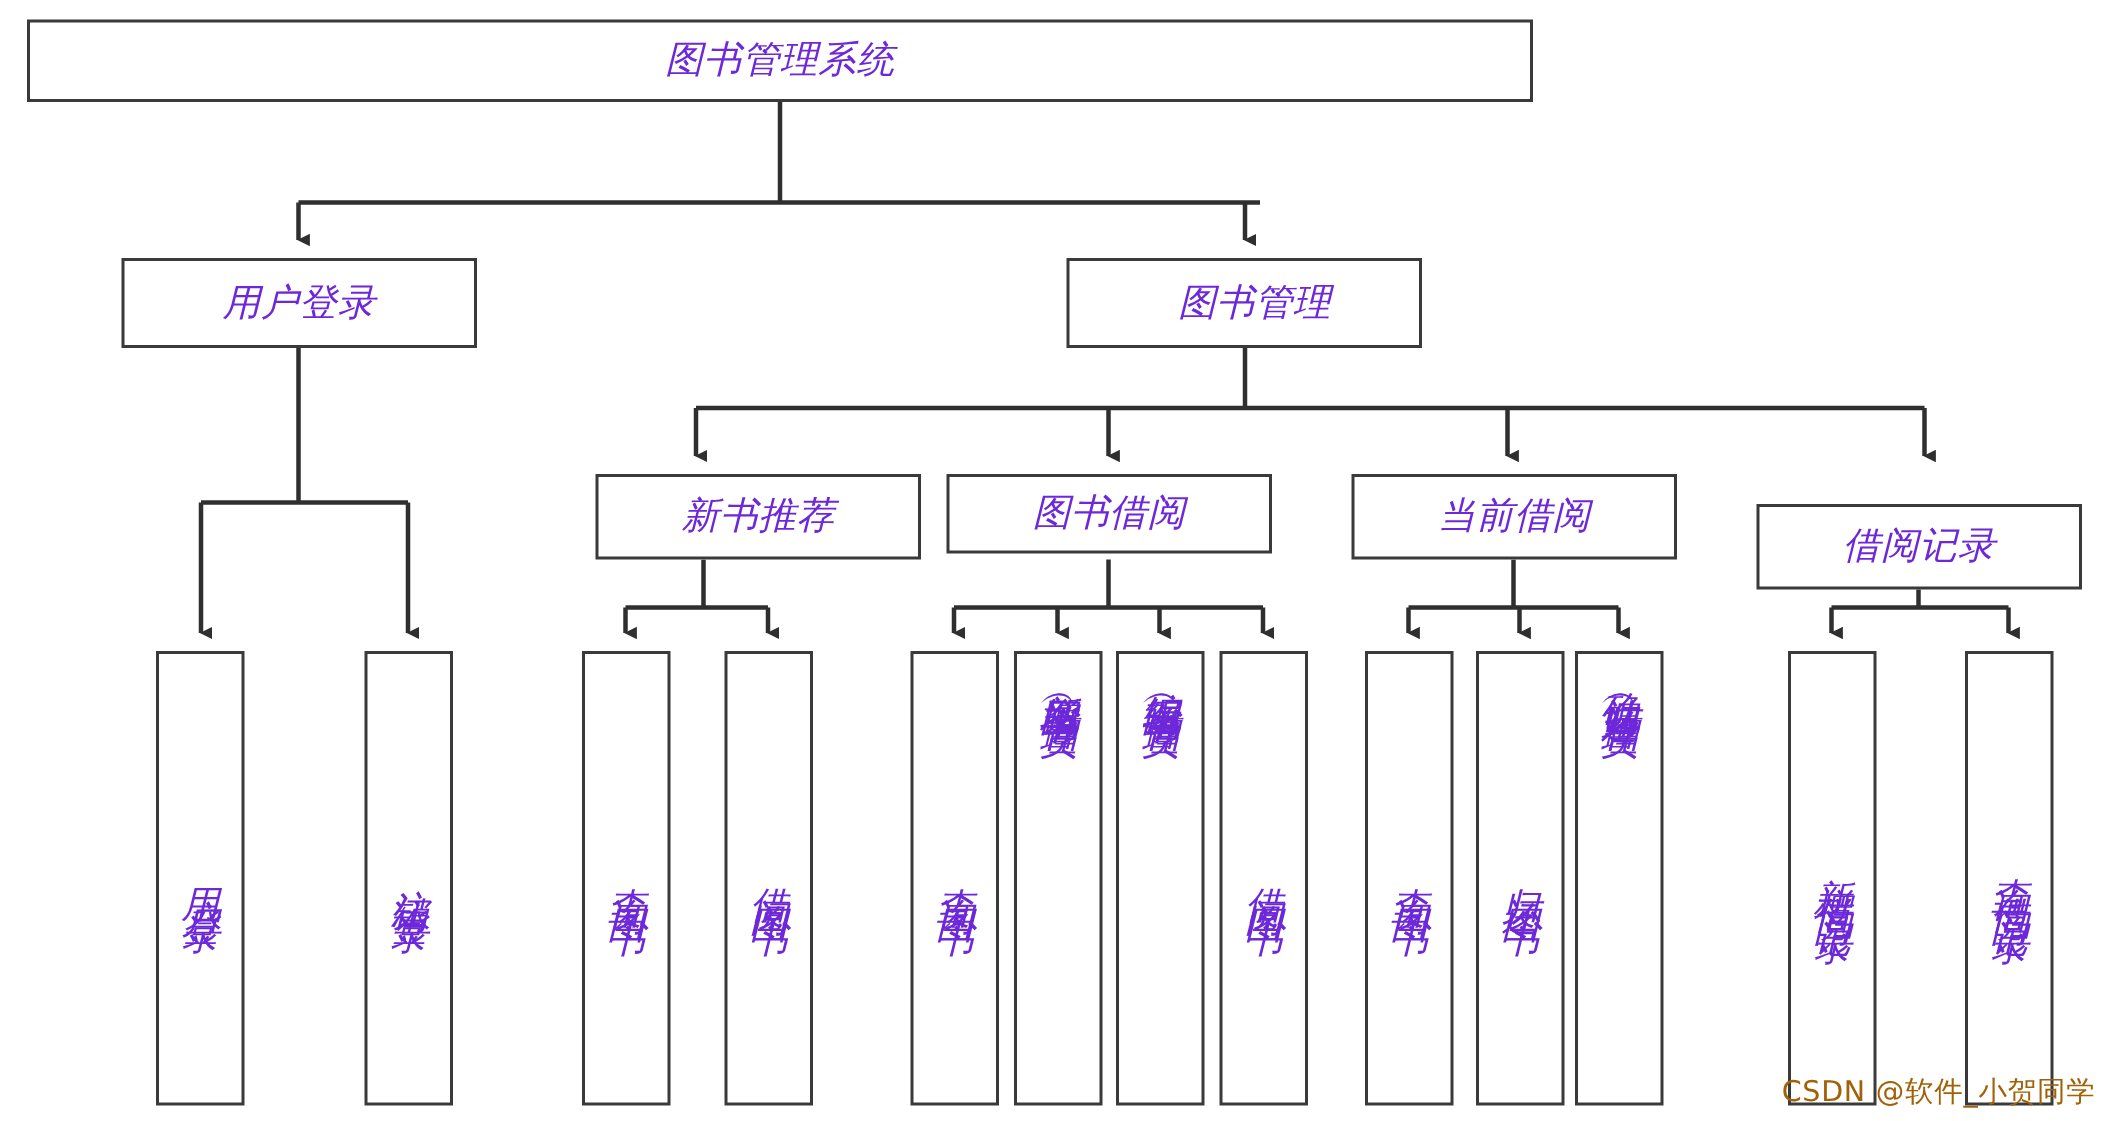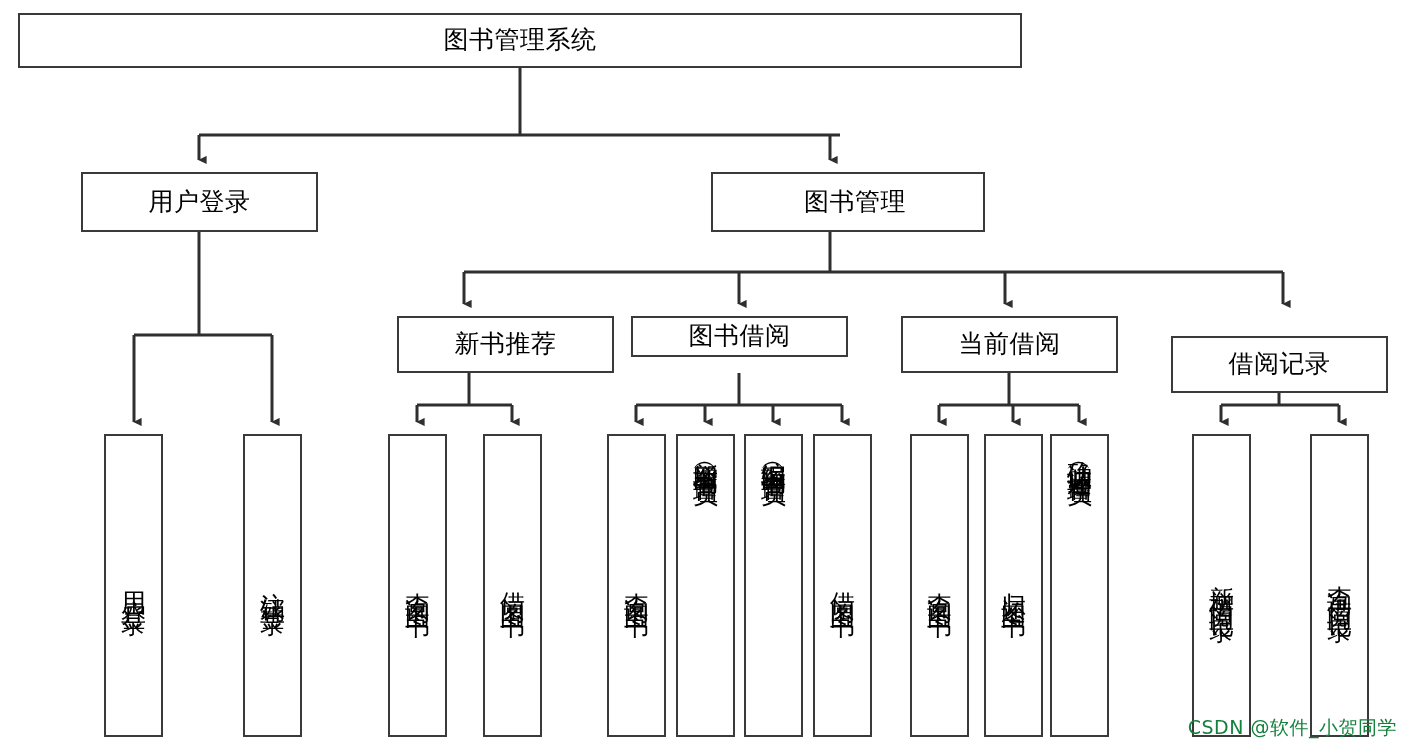--- a/index.html
+++ b/index.html
@@ -30,24 +30,25 @@
     position: absolute;
     box-sizing: border-box;
     background: #ffffff;
     border: 2.5px solid #3a3a3a;
     display: flex;
     align-items: center;
     justify-content: center;
     z-index: 2;
   }
   .node-label {
-    color: #000000;
+    color: #6d28d9;
     line-height: 1.05;
     text-align: center;
     white-space: pre;
+    font-style: italic;
   }
   
   .node-h .node-label {
     font-size: 25px;
     letter-spacing: 0.5px;
   }
   .node-root .node-label {
     font-size: 25px;
   }
   
@@ -72,21 +73,21 @@
   }
   .node-v.centered {
     align-items: center;
     padding-top: 0;
   }
   #watermark {
     position: absolute;
     right: 8px;
     bottom: 6px;
     font-size: 19px;
-    color: #15803d;
+    color: #a16207;
     z-index: 5;
     white-space: nowrap;
     letter-spacing: 0.5px;
   }
 </style>
 </head>
 <body>
 
 <div id="diagram-root">
 
@@ -140,28 +141,28 @@
     </g>
   </svg>
 
   <div class="node-box node-h node-root" style="left: 18px; top: 13px; width: 1004px; height: 55px;">
     <span class="node-label">图书管理系统</span>
   </div>
 
   <div class="node-box node-h" style="left: 81px; top: 172px; width: 237px; height: 60px;">
     <span class="node-label">用户登录</span>
   </div>
-  <div class="node-box node-h" style="left: 711px; top: 172px; width: 274px; height: 60px; padding-left: 14px;">
+  <div class="node-box node-h" style="left: 711px; top: 172px; width: 237px; height: 60px; padding-left: 14px;">
     <span class="node-label">图书管理</span>
   </div>
 
   <div class="node-box node-h" style="left: 361px; top: 316px; width: 217px; height: 57px; margin-left: 36px;">
     <span class="node-label">新书推荐</span>
   </div>
-  <div class="node-box node-h" style="left: 631px; top: 316px; width: 217px; height: 41px;">
+  <div class="node-box node-h" style="left: 631px; top: 316px; width: 217px; height: 53px;">
     <span class="node-label">图书借阅</span>
   </div>
   <div class="node-box node-h" style="left: 901px; top: 316px; width: 217px; height: 57px;">
     <span class="node-label">当前借阅</span>
   </div>
   <div class="node-box node-h" style="left: 1171px; top: 336px; width: 217px; height: 57px;">
     <span class="node-label">借阅记录</span>
   </div>
 
   <div class="node-box node-v centered" style="left: 104px; top: 434px; width: 59px; height: 303px;">

